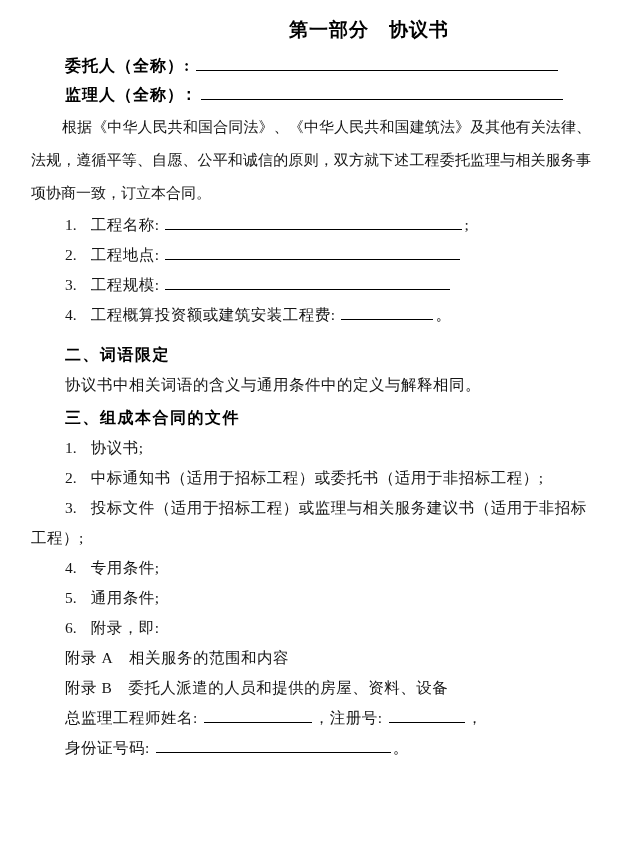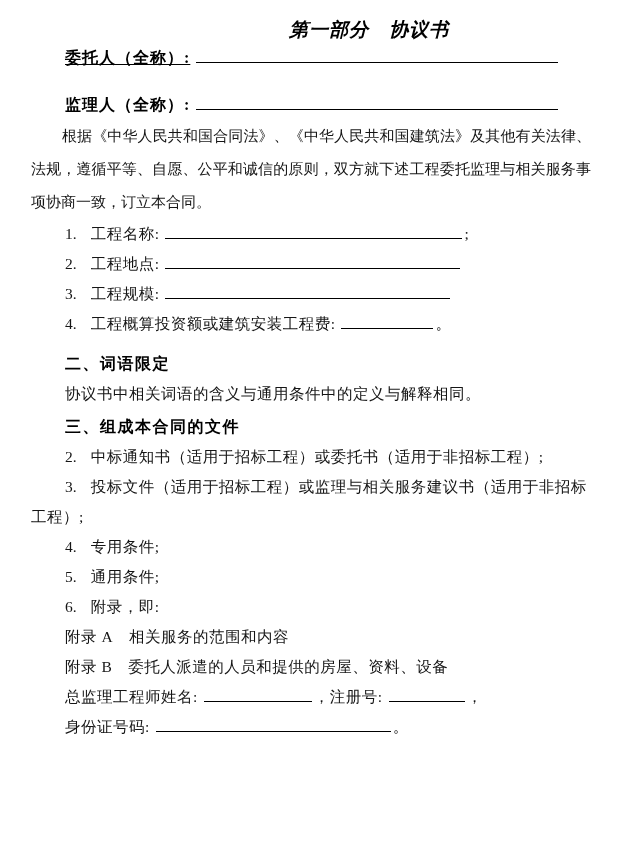--- a/index.html
+++ b/index.html
@@ -8,29 +8,28 @@
     background:#ffffff;
     color:#151515;
     font-family:"Liberation Serif","DejaVu Serif",serif;
     overflow:hidden;
   }
   .page{width:560px;margin-left:31px;}
   .title{
     font-size:19px;font-weight:700;line-height:27px;
     letter-spacing:1px;margin:16px 0 0 258px;color:#000;
     white-space:nowrap;
-    font-style:italic;
   }
   .line{
     font-size:15.5px;line-height:30px;letter-spacing:.5px;
     text-indent:34px;margin:0;
   }
   .party{font-size:16px;font-weight:700;letter-spacing:1px;color:#000;}
-  .party1{text-decoration:underline;}
-  .party2{margin-top:17px;}
+  .party1{margin-top:8px;}
+  .party2{margin-top:0;font-family:Liberation Mono, monospace;}
   .preamble{
     font-size:15px;line-height:33px;letter-spacing:0;
     text-align:justify;text-indent:31px;margin:0;
   }
   .heading{font-size:16px;font-weight:700;letter-spacing:1.5px;color:#000;}
   .h1{margin-top:3px;}
   .h2{margin-top:10px;}
   .h3{margin-top:3px;}
   .h4{margin-top:10px;}
   .num{margin-right:14px;letter-spacing:0;}
@@ -79,20 +78,23 @@
   <div class="line">
     <span class="num">4.</span><span>工程概算投资额或建筑安装工程费:</span><span class="blank w92"></span><span class="suffix">。</span>
   </div>
 
   <div class="line heading h2">二、词语限定</div>
   <div class="line">协议书中相关词语的含义与通用条件中的定义与解释相同。</div>
 
   <div class="line heading h3">三、组成本合同的文件</div>
 
   <div class="line">
+    <span class="num">1.</span><span>协议书;</span>
+  </div>
+  <div class="line">
     <span class="num">2.</span><span>中标通知书（适用于招标工程）或委托书（适用于非招标工程）;</span>
   </div>
   <div class="line">
     <span class="num">3.</span><span>投标文件（适用于招标工程）或监理与相关服务建议书（适用于非招标工程）;</span>
   </div>
   <div class="line">
     <span class="num">4.</span><span>专用条件;</span>
   </div>
   <div class="line">
     <span class="num">5.</span><span>通用条件;</span>

